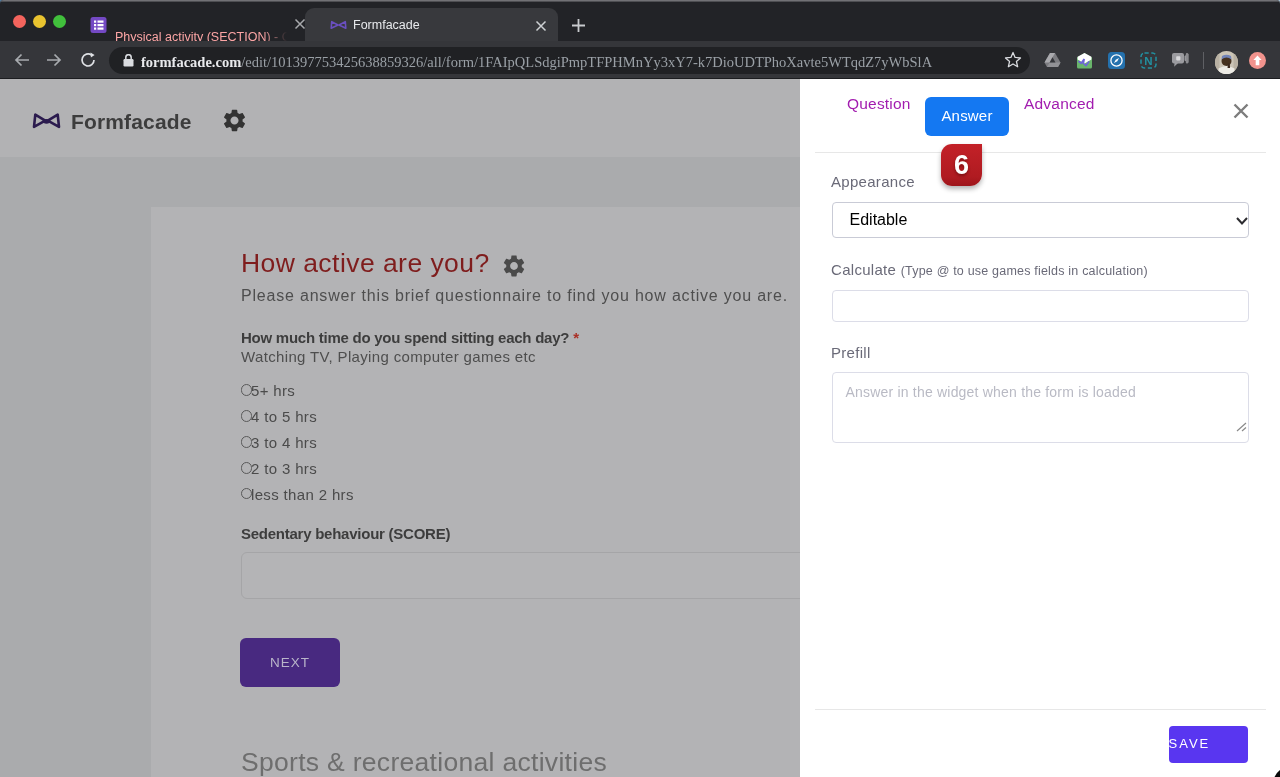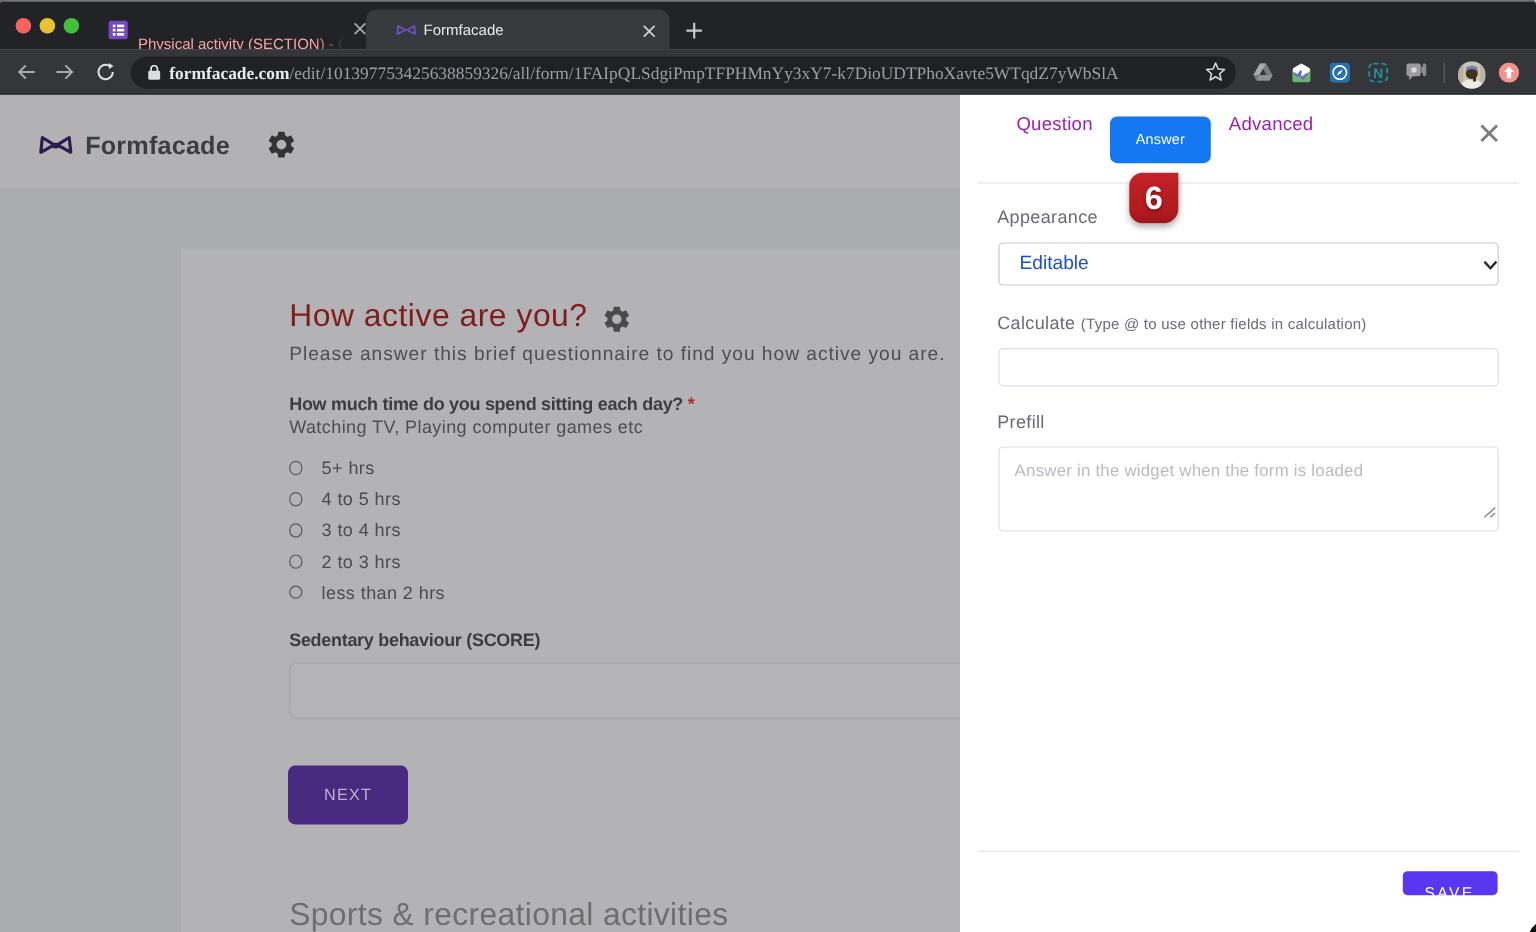--- a/index.html
+++ b/index.html
@@ -32,52 +32,52 @@
   #hdr .name { left:71px; top:31px; font-size:21px; font-weight:600; color:#3d3d3d; letter-spacing:0.15px; }
   #card { left:151px; top:128px; width:649px; height:570px; background:#b3b3b5; }
 
   .ct { position:absolute; left:241px; }
   #t1   { top:169px; font-size:26.5px; color:#7f1d1d; letter-spacing:0.45px; }
   #sub1 { top:208px; font-size:16px; color:#4e4e4e; letter-spacing:0.8px; }
   #q1   { top:250px; font-size:15px; font-weight:bold; color:#3d3d3d; letter-spacing:-0.25px; }
   #q1 .req { color:#aa3026; }
   #q1s  { top:268.5px; font-size:15px; color:#4e4e4e; letter-spacing:0.35px; }
   .radio { left:240.5px; width:11.5px; height:11.5px; border:1.5px solid #595959; border-radius:50%; }
-  .rlab  { left:268px; font-size:15px; color:#4b4b4b; letter-spacing:0.35px; }
+  .rlab  { left:251px; font-size:15px; color:#4b4b4b; letter-spacing:0.35px; }
   #score { top:446px; font-size:15px; font-weight:bold; color:#3d3d3d; letter-spacing:-0.25px; }
   #scoreIn { top:473px; width:600px; height:47px; border:1px solid #a5a5a7; border-radius:6px; background:#b4b4b6; }
   #next { left:240px; top:559px; width:100px; height:49px; background:#482980; border-radius:6px;
           color:#b9b5c9; font-size:13.5px; letter-spacing:1px; text-align:center; line-height:49px; }
   #t2   { top:668px; font-size:26.5px; color:#6e6e6e; letter-spacing:0.3px; }
 
   
   #panel { left:800px; top:79px; width:480px; height:698px; background:#ffffff; }
   .ptab { top:16px; font-size:15.5px; font-weight:500; color:#a21caf; letter-spacing:0.2px; }
   #tabQ { left:47px; }
   #tabAd { left:224px; }
   #tabA { left:125px; top:18px; width:84px; height:38.5px; background:#1478f2; border-radius:6px;
-          color:#fff; font-size:12px; font-weight:500; text-align:center; line-height:38.5px; letter-spacing:0.2px; }
+          color:#fff; font-size:15px; font-weight:500; text-align:center; line-height:38.5px; letter-spacing:0.2px; }
   #sep1 { left:15px; top:72.5px; width:451px; height:1px; background:#e7e7e7; }
   #badge { left:141px; top:65px; width:41px; height:42px; border-radius:11px 0 12px 11px;
            background:linear-gradient(180deg,#c32128 0%, #b01b21 78%, #9d151b 100%);
            color:#fff; font-weight:bold; font-size:27px; text-align:center; line-height:42px;
            box-shadow:0 3px 5px rgba(0,0,0,0.3); text-shadow:0 2px 3px rgba(60,0,0,0.45); }
   .plab { font-size:15px; color:#6a6a78; letter-spacing:0.3px; }
   #labApp { left:31px; top:94px; }
   #sel { left:31.5px; top:123px; width:417px; height:36px; border:1px solid #c9cbd6; border-radius:4px; background:#fff; }
-  #sel .v { position:absolute; left:17px; top:8px; font-size:16px; color:#1d4ed8; }
+  #sel .v { position:absolute; left:17px; top:8px; font-size:16px; color:#000000; }
   #labCalc { left:31px; top:181.5px; }
   #labCalc small { font-size:12.5px; letter-spacing:0.2px; }
   #in1 { left:31.5px; top:211px; width:417px; height:32px; border:1px solid #dcdde8; border-radius:4px; background:#fff; }
   #labPre { left:31px; top:264.5px; }
   #ta { left:31.5px; top:292.5px; width:417px; height:71px; border:1px solid #dcdde8; border-radius:4px; background:#fff; }
   #ta .ph { position:absolute; left:13px; top:11px; font-size:14px; color:#b9bac4; letter-spacing:0.2px; }
   #sep2 { left:15px; top:630px; width:451px; height:1px; background:#e7e7e7; }
-  #save { left:368.5px; top:646.5px; width:79px; height:20px; background:#5936f0; border-radius:4px;
-          color:#fff; font-size:13px; letter-spacing:2px; text-align:center; line-height:35.5px; }
+  #save { left:368.5px; top:646.5px; width:79px; height:37px; background:#5936f0; border-radius:4px;
+          color:#fff; font-size:13px; letter-spacing:2px; line-height:35.5px; }
 </style>
 </head>
 <body>
 
 <div class="abs" style="left:0;top:0;width:6px;height:6px;background:#51799c;"></div>
 <div class="abs" style="left:1274px;top:0;width:6px;height:6px;background:#a3bccf;"></div>
 
 <div class="abs" id="strip">
   <div class="abs topline"></div>
   <div class="abs light" id="l1"></div>
@@ -241,21 +241,21 @@
   </svg>
   <div class="abs" id="sep1"></div>
   <div class="abs" id="badge">6</div>
   <div class="abs plab" id="labApp">Appearance</div>
   <div class="abs" id="sel">
     <span class="v">Editable</span>
     <svg class="abs" style="left:403px;top:14px" width="12" height="8" viewBox="0 0 12 8">
       <path d="M1 1 L6 6.5 L11 1" stroke="#2c2c30" stroke-width="2" fill="none"></path>
     </svg>
   </div>
-  <div class="abs plab" id="labCalc">Calculate <small>(Type @ to use other fields in calculation)</small></div>
+  <div class="abs plab" id="labCalc">Calculate <small>(Type @ to use games fields in calculation)</small></div>
   <div class="abs" id="in1"></div>
   <div class="abs plab" id="labPre">Prefill</div>
   <div class="abs" id="ta">
     <span class="ph">Answer in the widget when the form is loaded</span>
     <svg class="abs" style="left:403px;top:49px" width="11" height="10" viewBox="0 0 11 10">
       <path d="M10 1 L1 9 M10 5.5 L6 9" stroke="#8a8a8a" stroke-width="1.2"></path>
     </svg>
   </div>
   <div class="abs" id="sep2"></div>
   <div class="abs" id="save">SAVE</div>

